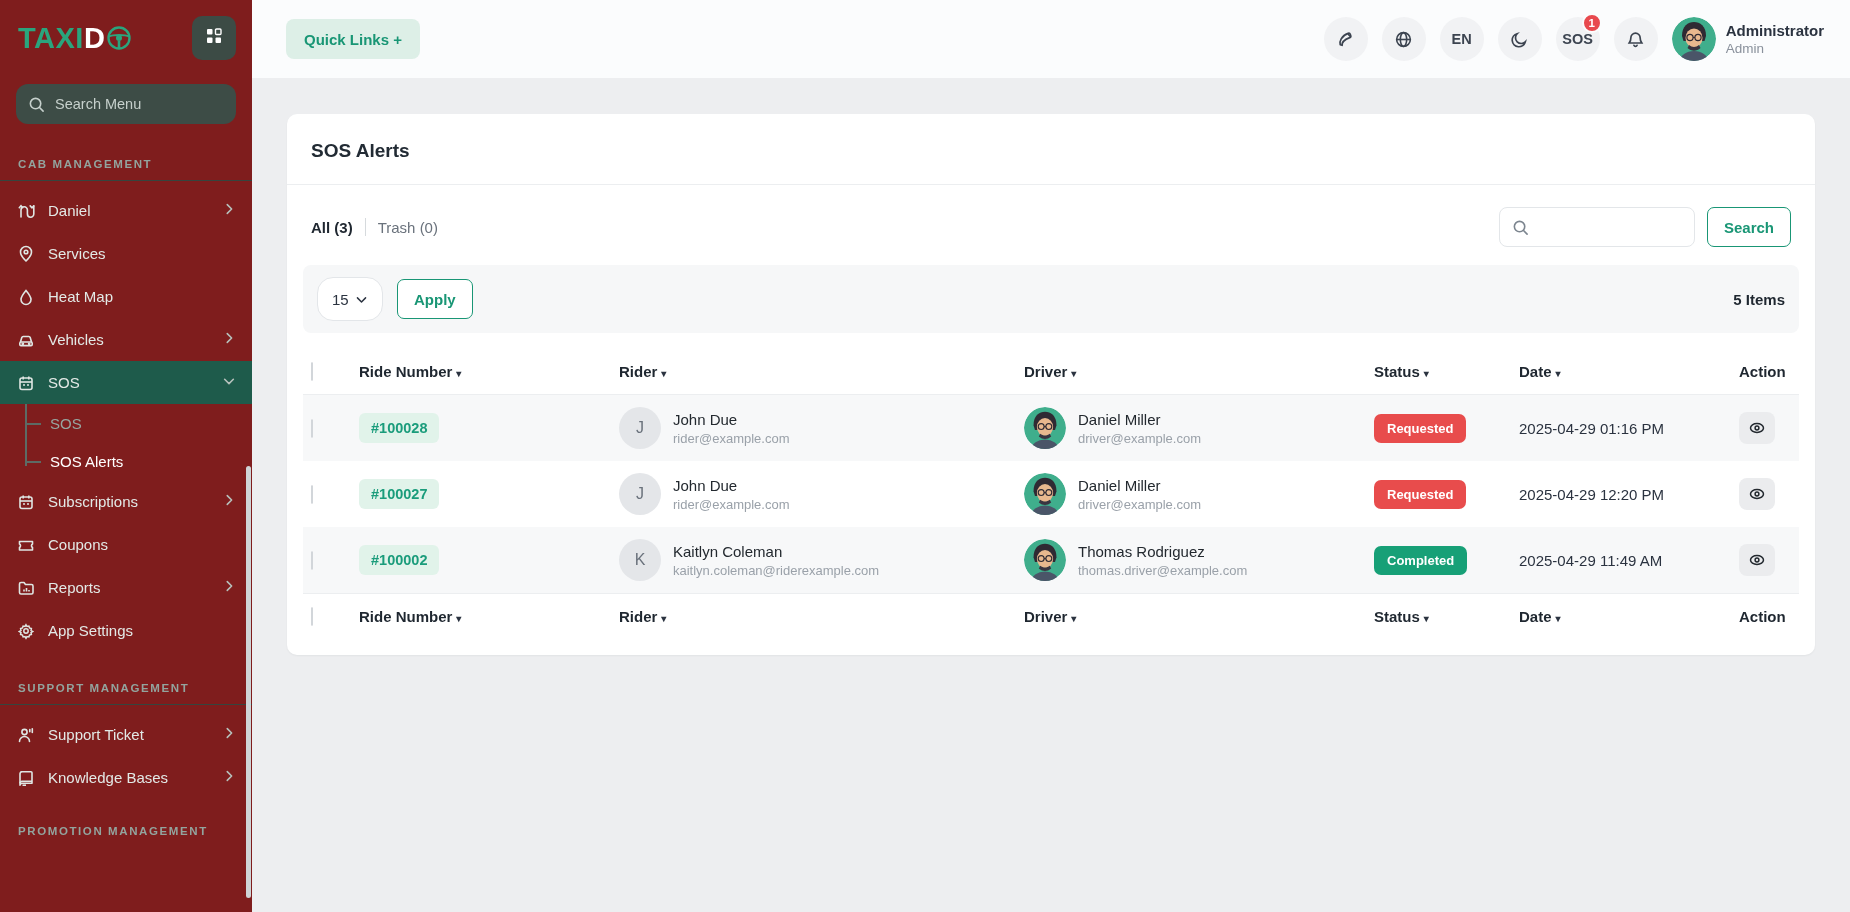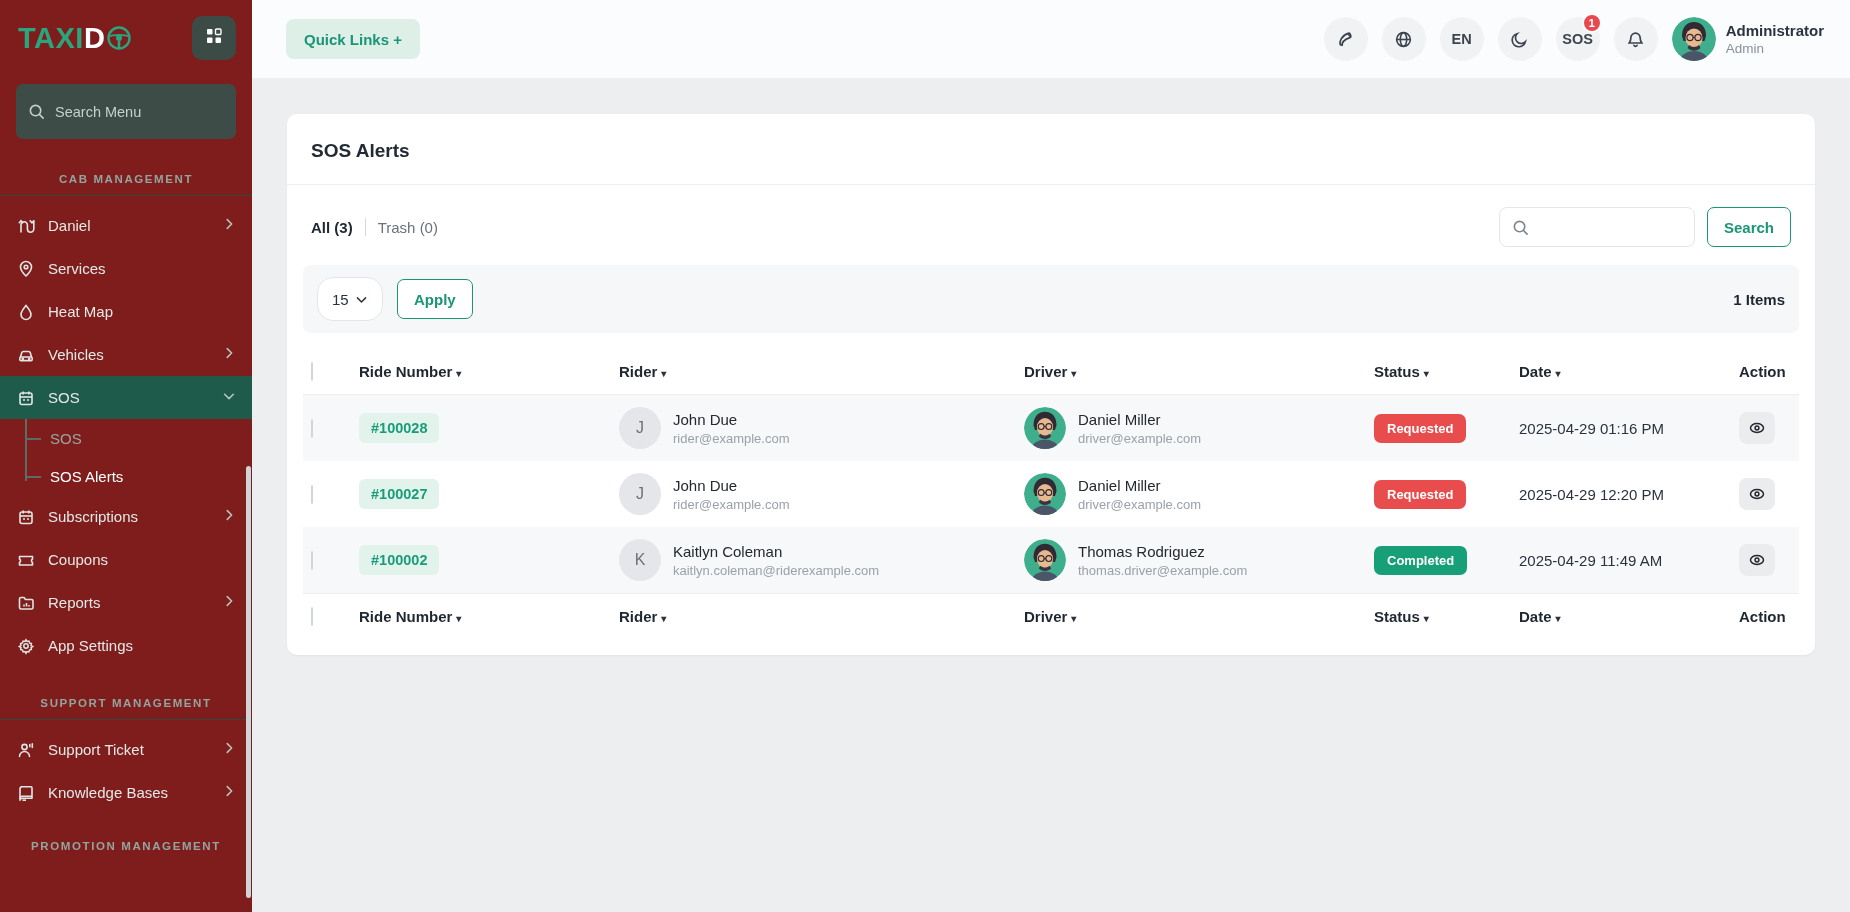--- a/index.html
+++ b/index.html
@@ -12,24 +12,24 @@
   .sidebar { position:relative; width:252px; height:912px; background:#7f1d1d;
     color:#dfe6e3; flex:0 0 252px; overflow:hidden; }
   .sidebar-head { display:flex; align-items:center; justify-content:space-between;
     padding:16px 16px 14px 18px; }
   .logo { font-size:29px; font-weight:800; letter-spacing:.5px; display:flex; align-items:center; }
   .logo .t-green { color:#2aa57d; }
   .logo .t-white { color:#ffffff; }
   .logo svg { margin-left:1px; }
   .grid-btn { width:44px; height:44px; border-radius:10px; background:#3c4b45;
     display:flex; align-items:center; justify-content:center; cursor:pointer; }
-  .side-search { margin:10px 16px 4px 16px; height:55px; background:#3d4c46; border-radius:7px;
+  .side-search { margin:10px 16px 4px 16px; height:40px; background:#3d4c46; border-radius:12px;
     display:flex; align-items:center; gap:10px; padding:0 12px; color:#c6d0cc; font-size:14.5px; }
   .section-label { padding:30px 18px 10px 18px; font-size:11.5px; font-weight:700;
-    letter-spacing:1.6px; color:#93a49e; border-bottom:1px solid #35453f; margin-bottom:8px;text-align:center; }
+    letter-spacing:1.6px; color:#93a49e; border-bottom:1px solid #35453f; margin-bottom:8px; }
   .section-label.clipped { border-bottom:none; padding-top:26px; }
   .nav-item { display:flex; align-items:center; gap:12px; height:43px; padding:0 16px 0 16px;
     font-size:15px; color:#e3e9e6; cursor:pointer; }
   .nav-item .ico { width:20px; display:flex; justify-content:center; color:#dfe6e3; }
   .nav-item .lbl { flex:1; }
   .nav-item .chev { color:#b7c2bd; }
   .nav-item.active { background:#1e5b4b; }
   .subtree { position:relative; padding-left:0; }
   .subtree .vline { position:absolute; left:25px; top:0; bottom:14px; width:1.5px; background:#5c6b65; }
   .sub-item { display:flex; align-items:center; height:38px; padding-left:50px; position:relative;
@@ -467,21 +467,21 @@
         <div class="bulk-strip">
           <div class="select per-page">
             <span>15</span>
             <span style="color:#2b3340;display:flex">
                 <svg width="13" height="13" viewBox="0 0 16 16">
                   <use href="#i-chev-d"></use>
                 </svg>
               </span>
           </div>
           <button class="btn-outline-green">Apply</button>
-          <span class="items-count">1 Items</span>
+          <span class="items-count">5 Items</span>
         </div>
 
         <table class="sos">
           <colgroup>
             <col class="c-check">
               <col class="c-ride">
               <col class="c-rider">
             <col class="c-driver">
               <col class="c-status">
               <col class="c-date">

